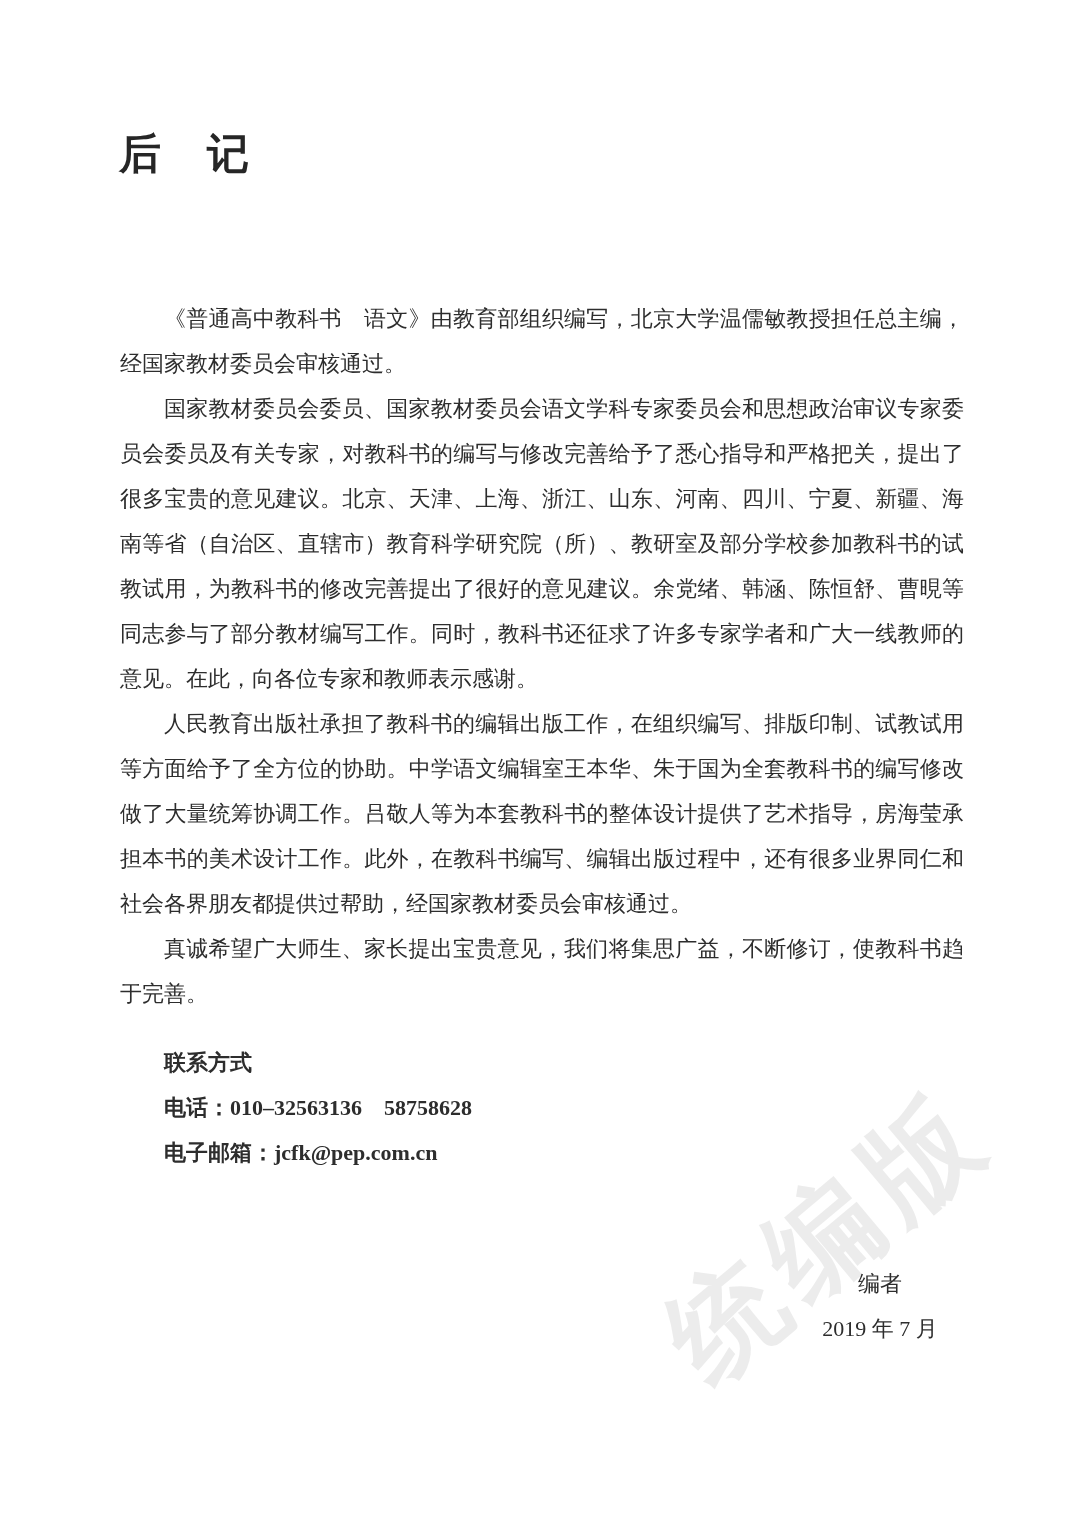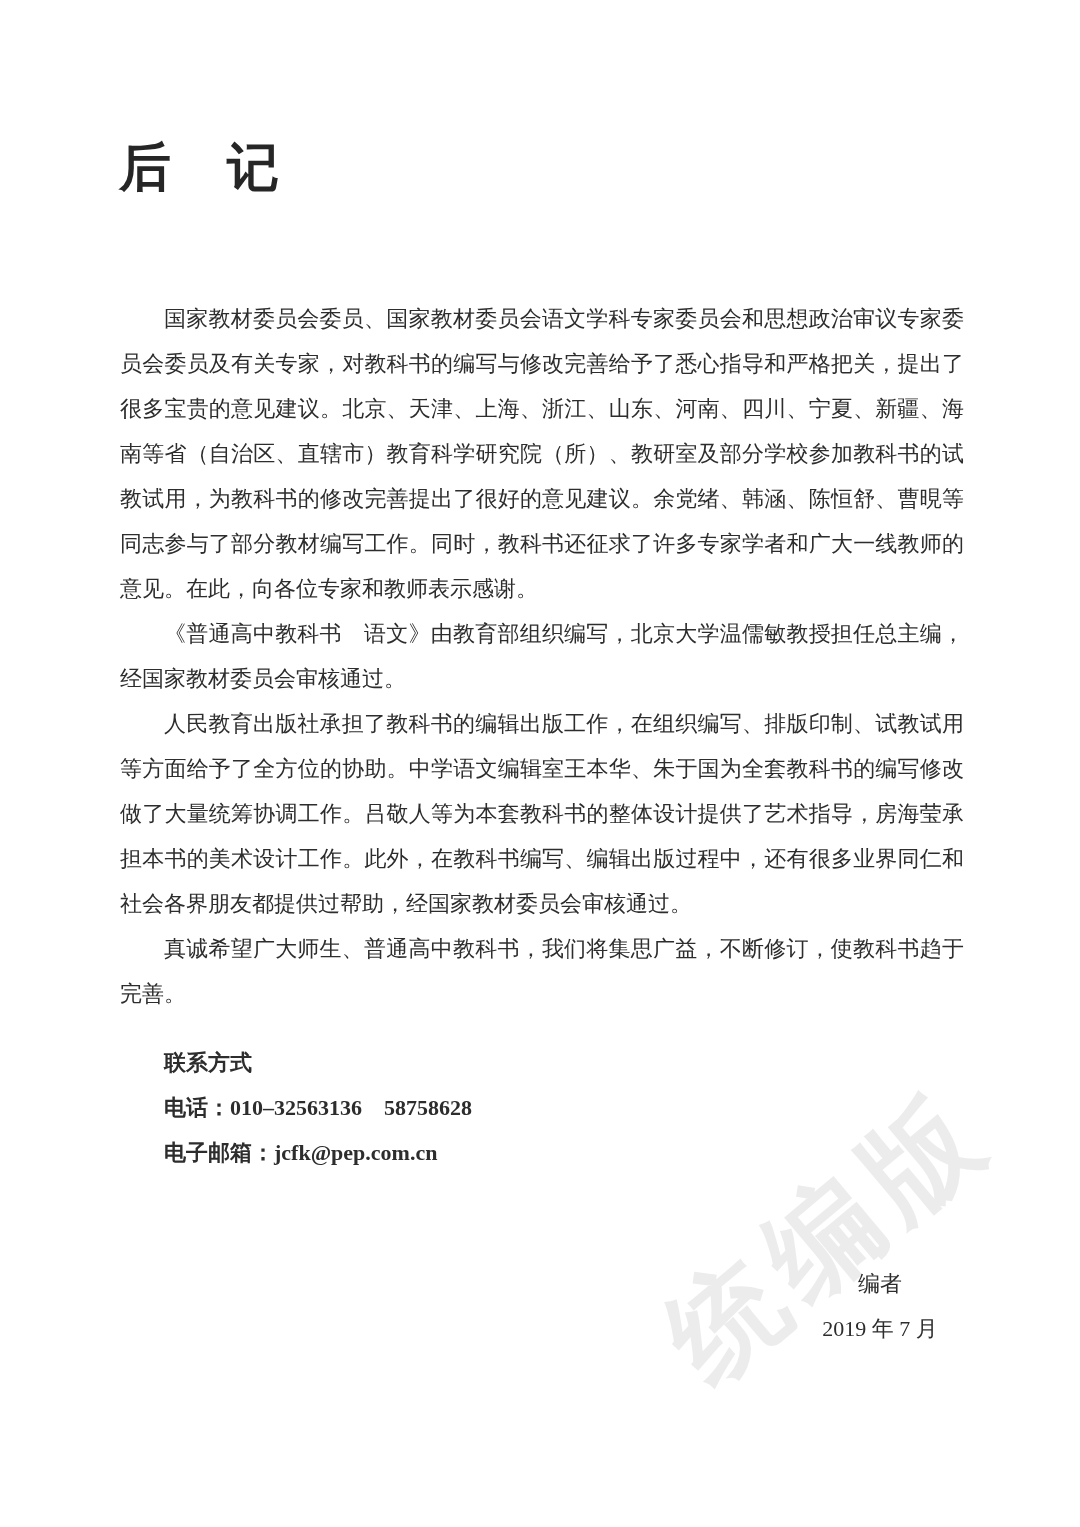--- a/index.html
+++ b/index.html
@@ -13,21 +13,21 @@
     height: 1527px;
     background: #ffffff;
     overflow: hidden;
     font-family: "Liberation Serif", "DejaVu Serif", serif;
     color: #2d2d2d;
   }
   .title {
     position: absolute;
     left: 119px;
     top: 98px;
-    font-size: 52px;
+    font-size: 42px;
     font-weight: 700;
     letter-spacing: 2px;
     color: #262626;
     white-space: pre;
   }
   .body-text {
     position: absolute;
     left: 120px;
     top: 296px;
     width: 844px;
@@ -80,24 +80,24 @@
 </head>
 <body>
 
 <div class="page">
 
   <div class="watermark">统编版</div>
 
   <h1 class="title">后　记</h1>
 
   <div class="body-text">
+    <p>《普通高中教科书　语文》由教育部组织编写，北京大学温儒敏教授担任总主编，经国家教材委员会审核通过。</p>
     <p>国家教材委员会委员、国家教材委员会语文学科专家委员会和思想政治审议专家委员会委员及有关专家，对教科书的编写与修改完善给予了悉心指导和严格把关，提出了很多宝贵的意见建议。北京、天津、上海、浙江、山东、河南、四川、宁夏、新疆、海南等省（自治区、直辖市）教育科学研究院（所）、教研室及部分学校参加教科书的试教试用，为教科书的修改完善提出了很好的意见建议。余党绪、韩涵、陈恒舒、曹晛等同志参与了部分教材编写工作。同时，教科书还征求了许多专家学者和广大一线教师的意见。在此，向各位专家和教师表示感谢。</p>
-    <p>《普通高中教科书　语文》由教育部组织编写，北京大学温儒敏教授担任总主编，经国家教材委员会审核通过。</p>
     <p>人民教育出版社承担了教科书的编辑出版工作，在组织编写、排版印制、试教试用等方面给予了全方位的协助。中学语文编辑室王本华、朱于国为全套教科书的编写修改做了大量统筹协调工作。吕敬人等为本套教科书的整体设计提供了艺术指导，房海莹承担本书的美术设计工作。此外，在教科书编写、编辑出版过程中，还有很多业界同仁和社会各界朋友都提供过帮助，经国家教材委员会审核通过。</p>
-    <p>真诚希望广大师生、普通高中教科书，我们将集思广益，不断修订，使教科书趋于完善。</p>
+    <p>真诚希望广大师生、家长提出宝贵意见，我们将集思广益，不断修订，使教科书趋于完善。</p>
 
     <div class="contact">
       <p class="contact-line">联系方式</p>
       <p class="contact-line"><span>电话：</span><span>010–32563136　58758628</span></p>
       <p class="contact-line"><span>电子邮箱：</span><span>jcfk@pep.com.cn</span></p>
     </div>
   </div>
 
   <div class="signature">
     <span class="sig-line">编者</span>

